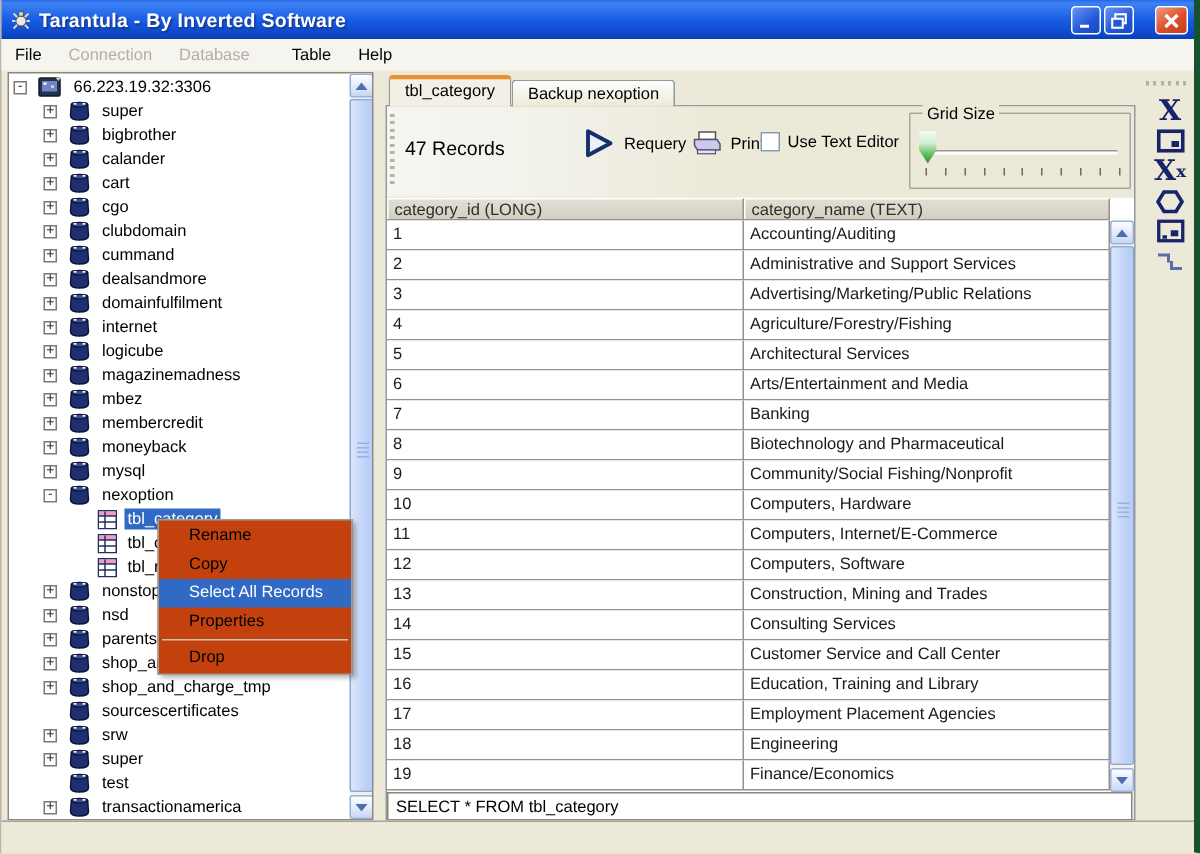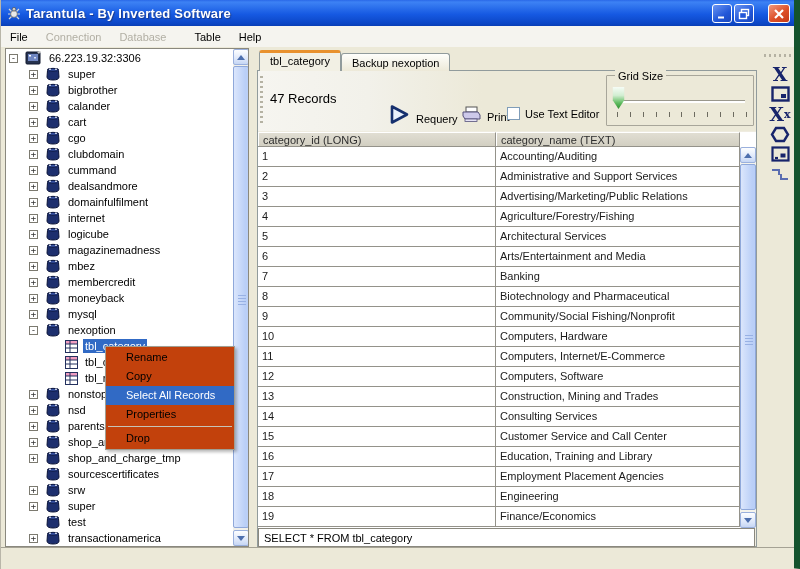--- a/index.html
+++ b/index.html
@@ -1,17 +1,17 @@
 <!DOCTYPE html>
 <html><head>
 <meta charset="utf-8">
 <style>
   html,body{margin:0;padding:0;}
   body{width:800px;height:569px;overflow:hidden;font-family:"Liberation Sans",sans-serif;background:#ece9d8;}
-  #win{position:relative;width:800px;height:569px;box-sizing:border-box;background:#ece9d8;border-left:1px solid #b9b6a9;border-right:6px solid #14532d;border-bottom:1px solid #b9b6a9;}
+  #win{position:relative;width:800px;height:569px;box-sizing:border-box;background:#ece9d8;border-left:1px solid #b9b6a9;border-right:4px solid #14532d;border-bottom:1px solid #b9b6a9;}
   
   #titlebar{position:absolute;left:0;top:0;width:100%;height:26px;background:linear-gradient(180deg,#2a68e8 0%,#3d82f4 8%,#1659e2 55%,#0b45c4 92%,#0a3eb4 100%);display:flex;align-items:center;}
   #app-icon{margin:0 4px 0 5px;display:flex;}
   #title-text{color:#fff;font-weight:bold;font-size:13px;letter-spacing:.2px;text-shadow:1px 1px 1px #1a3a8a;}
   .winbtn{position:absolute;top:4px;width:20px;height:19px;border:1px solid #fff;border-radius:3px;display:flex;align-items:center;justify-content:center;box-sizing:border-box;}
   #btn-min{right:62px;background:linear-gradient(145deg,#6a95f2,#2257d8 60%,#1b48bd);}
   #btn-restore{right:40px;background:linear-gradient(145deg,#6a95f2,#2257d8 60%,#1b48bd);}
   #btn-close{right:4px;background:linear-gradient(145deg,#f0997f,#dd4f28 55%,#c43a18);width:22px;}
   
   #menubar{position:absolute;left:0;top:26px;width:100%;height:21px;background:#f5f4ef;display:flex;align-items:center;font-size:11px;color:#000;}
@@ -36,21 +36,21 @@
   .arr-down{width:0;height:0;border-left:4px solid transparent;border-right:4px solid transparent;border-top:5px solid #4d6fae;}
   
   #tabs{position:absolute;left:258px;top:50px;height:21px;display:flex;align-items:flex-end;z-index:3;}
   .tab{box-sizing:border-box;font-size:11px;padding:3px 10px 3px 10px;border:1px solid #919b9c;border-bottom:none;border-radius:3px 3px 0 0;background:linear-gradient(180deg,#fefefb,#ede9d8);height:18px;color:#000;}
   .tab.active{height:21px;background:#f2f0e4;border-top:3px solid #e8912d;padding-top:2px;position:relative;z-index:4;}
   
   #panel-body{position:absolute;left:256px;top:70px;width:500px;height:477px;box-sizing:border-box;border:1px solid #919b9c;background:#efece0;}
   #toolbar{position:absolute;left:0;top:0;width:498px;height:60px;background:linear-gradient(90deg,#f6f5f0 0%,#f2f1ea 22%,#ece9d8 45%);}
   .v-gripper{position:absolute;left:2px;top:5px;width:3px;height:48px;background:repeating-linear-gradient(180deg,#b5b2a3 0 2px,transparent 2px 5px);}
   #records-label{position:absolute;left:12px;top:20px;font-size:13px;color:#000;}
-  .tool-group{position:absolute;display:flex;align-items:flex-end;font-size:11px;color:#000;margin-top:19px;}
+  .tool-group{position:absolute;display:flex;align-items:center;font-size:11px;color:#000;}
   #requery-btn{left:130px;top:14px;}
   #print-btn{left:203px;top:16px;}
   #texteditor-toggle{left:249px;top:17px;}
   .tool-group .lbl{margin-left:5px;}
   #checkbox{width:13px;height:13px;box-sizing:border-box;border:1px solid #7f9db9;background:#fff;}
   #gridsize-box{position:absolute;left:348px;top:4px;width:148px;height:51px;box-sizing:border-box;border:1px solid #a8a69a;border-radius:1px;}
   #gridsize-label{position:absolute;left:8px;top:-6px;background:#ece9d8;padding:0 3px;font-size:11px;}
   #slider-track{position:absolute;left:12px;top:24px;width:126px;height:2px;background:#fff;border-top:1px solid #9a988c;}
   #slider-thumb{position:absolute;left:5px;top:11px;width:13px;height:22px;background:linear-gradient(180deg,#f6fcf6 0%,#d2eed2 38%,#62bd62 72%,#2f8f2f 100%);clip-path:polygon(6% 0,94% 0,94% 60%,50% 100%,6% 60%);filter:drop-shadow(0 0 1px #2a7a2a);}
   #slider-ticks{position:absolute;left:10px;top:36px;width:130px;display:flex;justify-content:space-between;}

